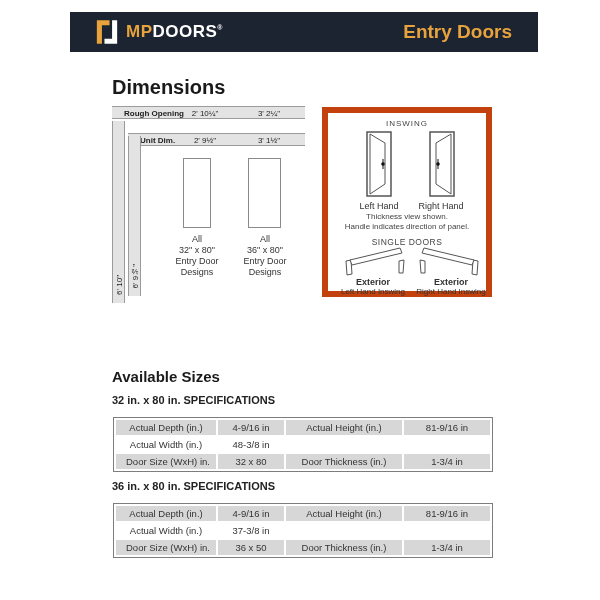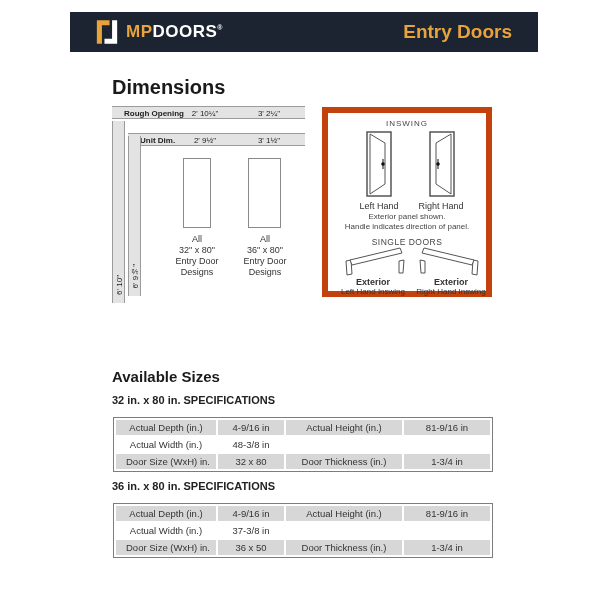--- a/index.html
+++ b/index.html
@@ -130,21 +130,21 @@
     <svg class="door-svg rh" width="26" height="66" viewBox="0 0 26 66">
       <rect x="1" y="1" width="24" height="64" fill="#fff" stroke="#555" stroke-width="1.5"></rect>
       <polygon points="22,3 7,12 7,53 22,63" fill="#fff" stroke="#555" stroke-width="1"></polygon>
       <line x1="9" y1="28" x2="9" y2="38" stroke="#111" stroke-width="1"></line>
       <circle cx="9" cy="33" r="1.8" fill="#111"></circle>
     </svg>
 
     <div class="hand-label lh">Left Hand</div>
     <div class="hand-label rh">Right Hand</div>
 
-    <div class="sp-center sp-note1">Exterior panel shown.</div>
+    <div class="sp-center sp-note1">Thickness view shown.</div>
     <div class="sp-center sp-note2">Handle indicates direction of panel.</div>
 
     <div class="sp-center sp-single">SINGLE DOORS</div>
 
     <svg class="plan-svg lh" width="66" height="30" viewBox="0 0 66 30">
       <polygon points="4,14 9,13 10,27 5,28" fill="#fff" stroke="#555" stroke-width="1"></polygon>
       <polygon points="8,13 58,1 60,6 10,18" fill="#fff" stroke="#555" stroke-width="1"></polygon>
       <polygon points="57,14 62,13 61,26 57,26" fill="#fff" stroke="#555" stroke-width="1"></polygon>
     </svg>
     <svg class="plan-svg rh" width="66" height="30" viewBox="0 0 66 30">

